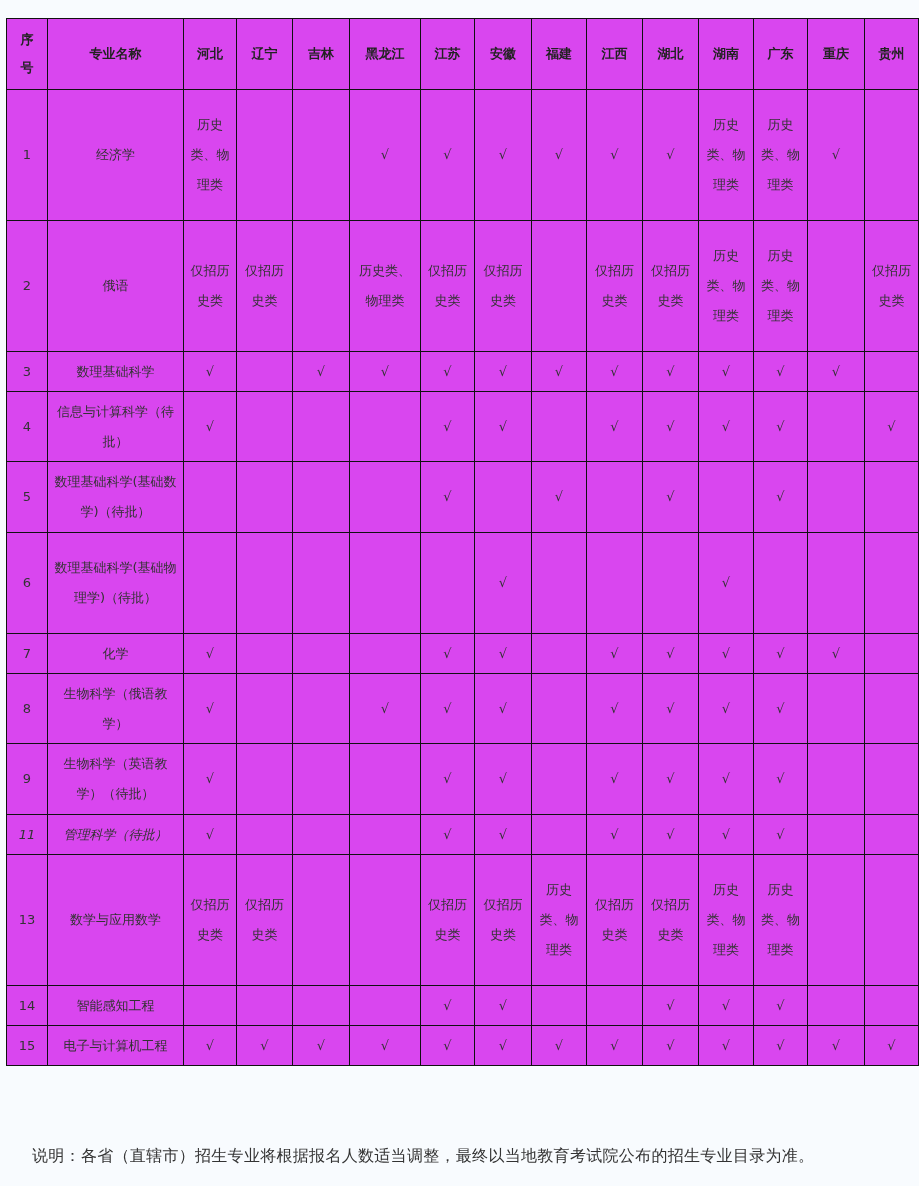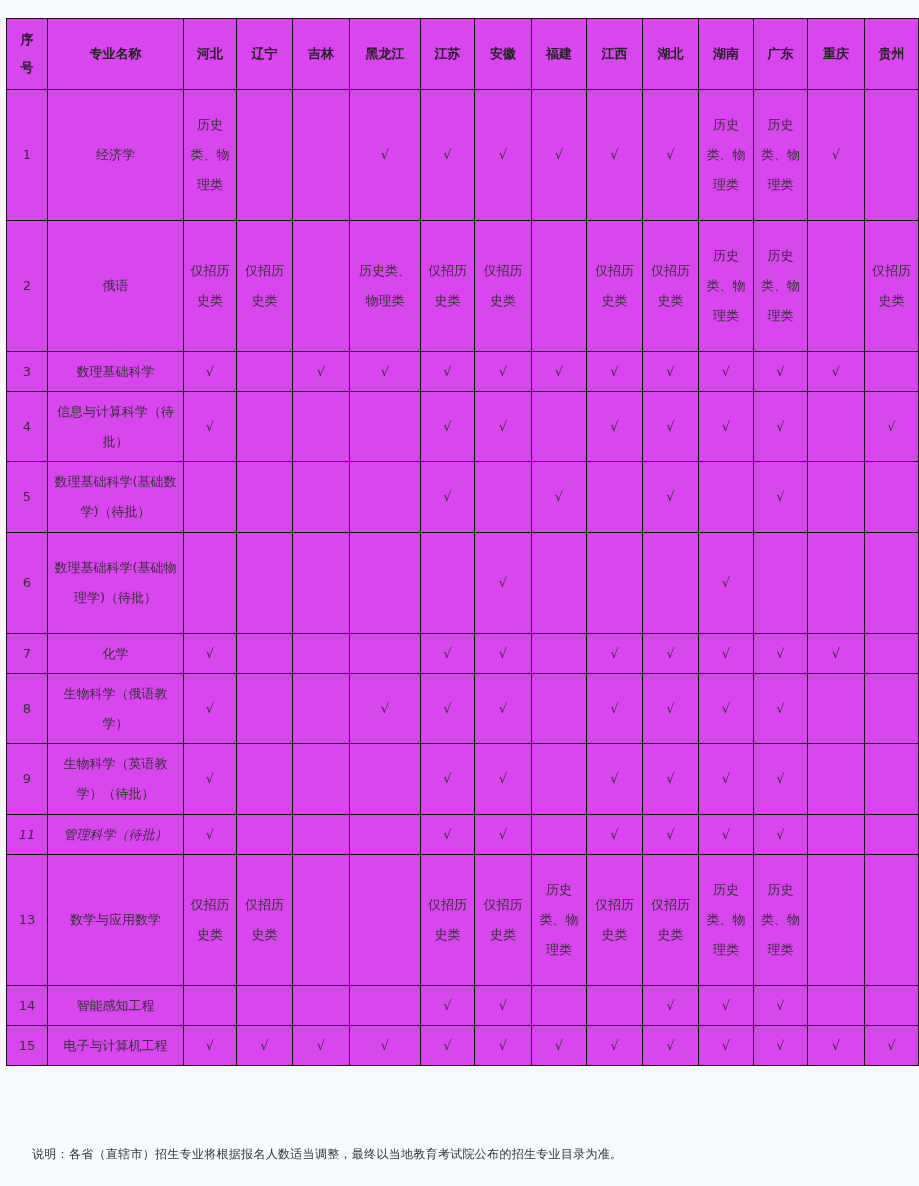--- a/index.html
+++ b/index.html
@@ -31,21 +31,21 @@
     font-weight: bold;
     color: #222;
     font-size: 13px;
     line-height: 28px;
   }
   td.num { font-size: 13.5px; color: #333; }
   td.major { font-size: 13px; }
   td.cell { font-size: 13px; }
   .note {
     position: absolute; left: 32px; top: 1146px;
-    font-size: 12px; color: #333; letter-spacing: 0.3px;
+    font-size: 16px; color: #333; letter-spacing: 0.3px;
     white-space: nowrap;
   }
 </style>
 </head>
 <body>
 
 <div class="wrap">
   <table class="grid">
     <colgroup>
       <col style="width:41px">

